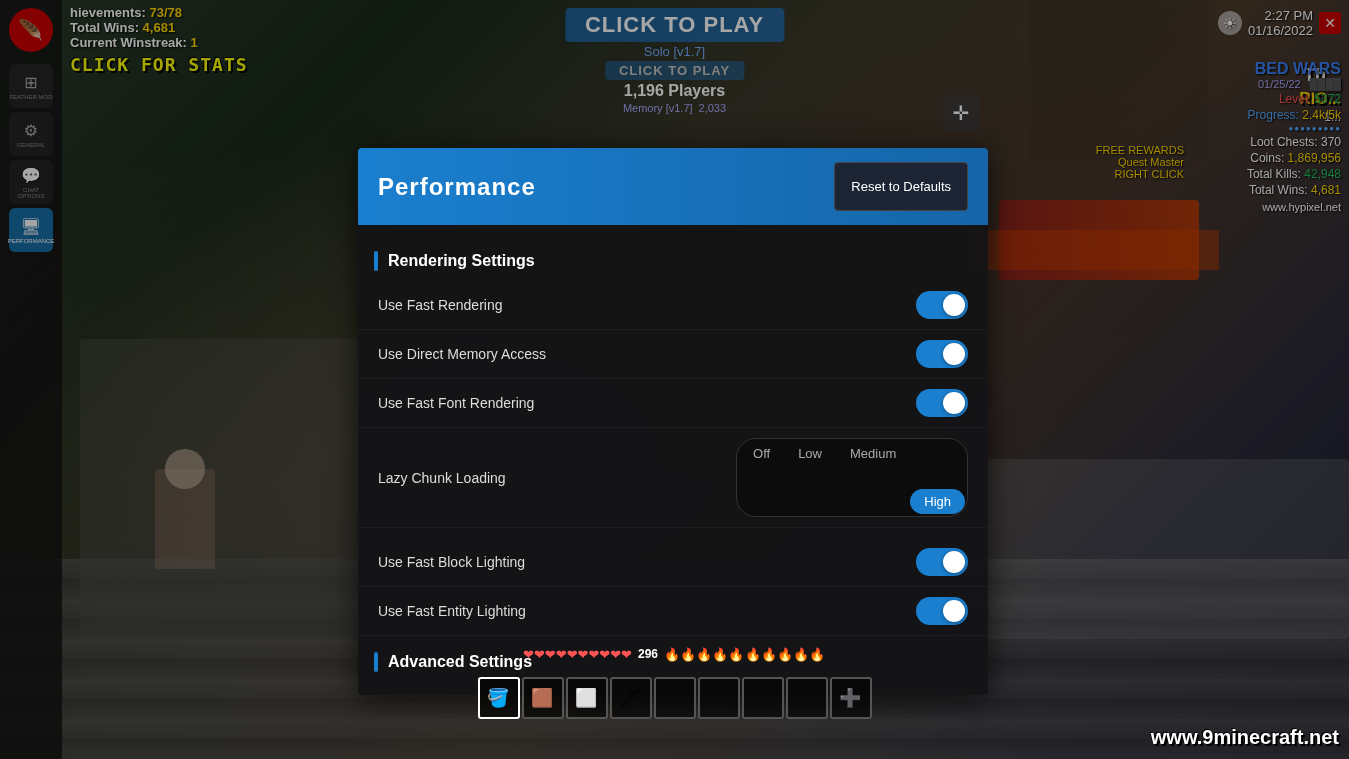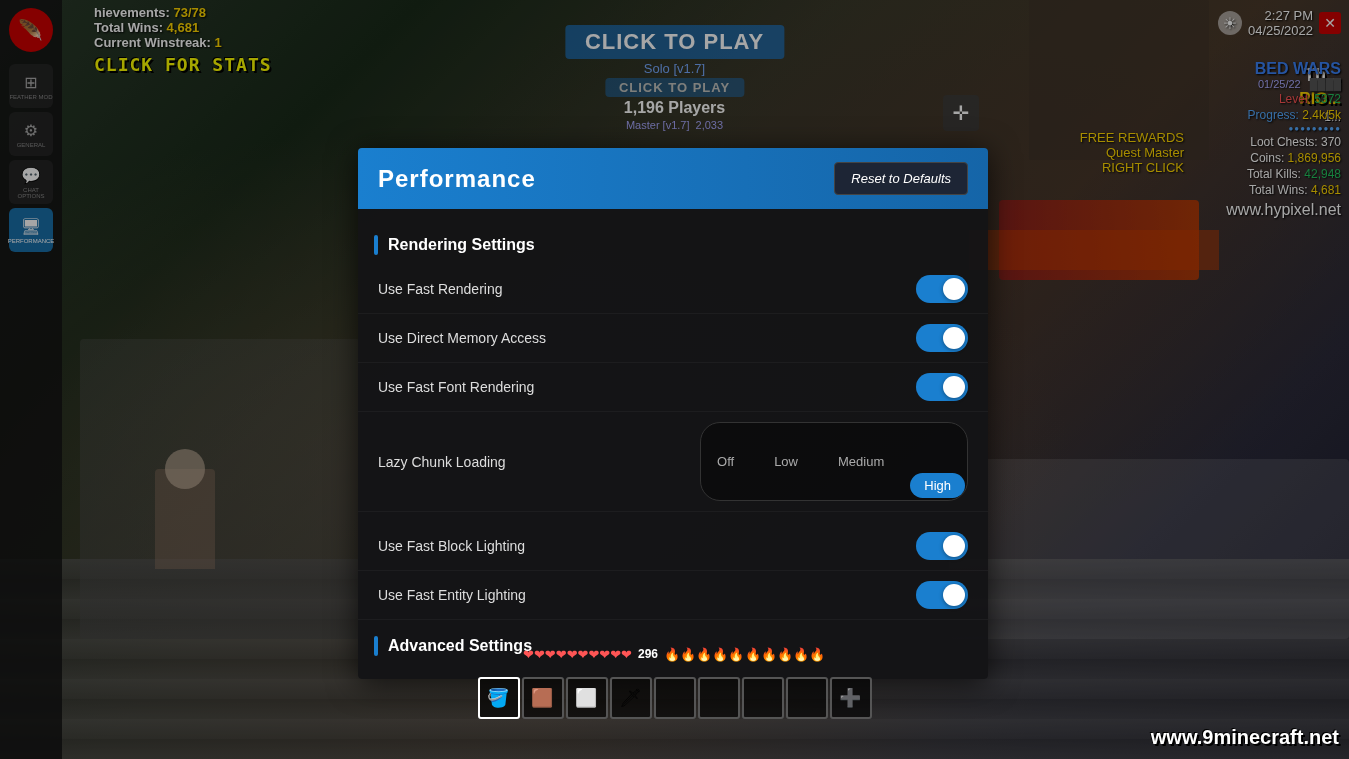--- a/index.html
+++ b/index.html
@@ -132,21 +132,21 @@
     
     .hud-topcenter {
       position: absolute;
       top: 0;
       left: 50%;
       transform: translateX(-50%);
       display: flex;
       flex-direction: column;
       align-items: center;
       gap: 2px;
-      padding-top: 25px;
+      padding-top: 8px;
     }
 
     .click-to-play {
       background: rgba(30,120,200,0.7);
       color: #fff;
       font-weight: bold;
       font-size: 22px;
       padding: 4px 20px;
       border-radius: 4px;
       letter-spacing: 1px;
@@ -216,21 +216,21 @@
 
     .scoreboard-date { color: #aaf; font-size: 11px; }
     .scoreboard-level { color: #fff; }
     .scoreboard-level span { color: #f55; }
     .scoreboard-progress { color: #aaa; }
     .scoreboard-progress span { color: #5af; }
     .progress-dots { color: #5af; font-size: 8px; letter-spacing: 1px; }
     .scoreboard-item { margin: 2px 0; }
     .scoreboard-item span.gold { color: #ffd700; }
     .scoreboard-item span.red { color: #22c55e; }
-    .website { color: #fff; font-size: 16px; margin-top: 4px; }
+    .website { color: #fff; font-size: 11px; margin-top: 4px; }
 
     
     .modal-overlay {
       position: absolute;
       inset: 0;
       background: rgba(0,0,0,0.35);
     }
 
     
     .performance-panel {
@@ -256,25 +256,24 @@
       color: #fff;
       font-size: 24px;
       font-weight: bold;
       letter-spacing: 1px;
     }
 
     .reset-btn {
       background: rgba(30,30,40,0.9);
       color: #fff;
       border: 1px solid #444;
-      padding: 8px 16px;
+      padding: 16px 16px;
       font-size: 13px;
       cursor: pointer;
       border-radius: 4px;
-      font-style: italic;
     }
 
     .panel-body {
       padding: 10px 0 10px 0;
     }
 
     
     .settings-section {
       margin: 10px 0;
     }
@@ -339,22 +338,22 @@
       border-radius: 50%;
       transition: left 0.2s;
       box-shadow: 0 1px 4px rgba(0,0,0,0.4);
     }
 
     .toggle-thumb.on { left: 27px; }
 
     
     .chunk-selector {
       display: flex;
-      align-items: center;
-      gap: 12px;
+      align-items: flex-start;
+      gap: 0;
       background: rgba(0,0,0,0.4);
       border-radius: 20px;
       padding: 2px;
       border: 1px solid #333;
     }
 
     .chunk-option {
       padding: 5px 14px;
       border-radius: 18px;
       font-size: 13px;
@@ -441,24 +440,24 @@
       align-items: center;
       justify-content: center;
       font-size: 20px;
       color: #fff;
       cursor: pointer;
     }
 
     
     .promo-right {
       position: absolute;
-      top: 130px;
+      top: 144px;
       right: 165px;
       color: #ffd700;
-      font-size: 13px;
+      font-size: 11px;
       text-shadow: 1px 1px 2px #000;
       text-align: right;
     }
   </style>
 </head>
 <body>
 
 <div class="game-bg">
   <div class="bg-overlay"></div>
   <div class="ground"></div>
@@ -492,51 +491,51 @@
   <div class="sidebar-item">
     <span class="sidebar-item-icon">💬</span>
     <span class="sidebar-item-label">CHAT OPTIONS</span>
   </div>
   <div class="sidebar-item active">
     <span class="sidebar-item-icon">🖥</span>
     <span class="sidebar-item-label">PERFORMANCE</span>
   </div>
 </div>
 
-<div class="hud-topleft" style="left:70px;margin-left:24px;">
+<div class="hud-topleft" style="left:70px;">
   <div class="hud-achievements">
     <span>hievements: </span><span class="gold">73/78</span>
   </div>
   <div class="hud-wins">
     <span>Total Wins:</span> <span class="gold">4,681</span>
   </div>
   <div class="hud-winstreak">
     <span>Current Winstreak:</span> <span class="gold">1</span>
   </div>
   <div class="hud-clickstats">CLICK FOR STATS</div>
 </div>
 
 <div class="hud-topcenter">
   <div class="click-to-play">CLICK TO PLAY</div>
   <div class="solo-text">Solo [v1.7]</div>
   <div class="click-to-play" style="font-size:13px; padding:2px 14px; opacity:0.7;">CLICK TO PLAY</div>
   <div class="players-count">1,196 Players</div>
   <div style="display:flex; gap:6px; font-size:11px; color:#aaf;">
-    <span>Master [v1.7]</span>
+    <span>Memory [v1.7]</span>
     <span>2,033</span>
   </div>
 </div>
 
 <div class="move-icon-overlay">✛</div>
 
 <div class="hud-topright">
   <div class="sun-icon">☀</div>
   <div class="time-date">
     <div>2:27 PM</div>
-    <div>04/25/2022</div>
+    <div>01/16/2022</div>
   </div>
   <button class="close-btn-hud">✕</button>
 </div>
 
 <div style="position:absolute; top:65px; right:8px; color:#fff; font-size:18px; font-weight:bold; text-shadow:2px 2px #000;">Th...</div>
 <div style="position:absolute; top:90px; right:8px; color:#ffd700; font-size:16px; font-weight:bold; text-shadow:2px 2px #000;">RIO...</div>
 <div style="position:absolute; top:110px; right:8px; color:#fff; font-size:12px; text-shadow:1px 1px #000;">1...</div>
 
 <div class="scoreboard">
   <div class="scoreboard-title">BED WARS</div>

